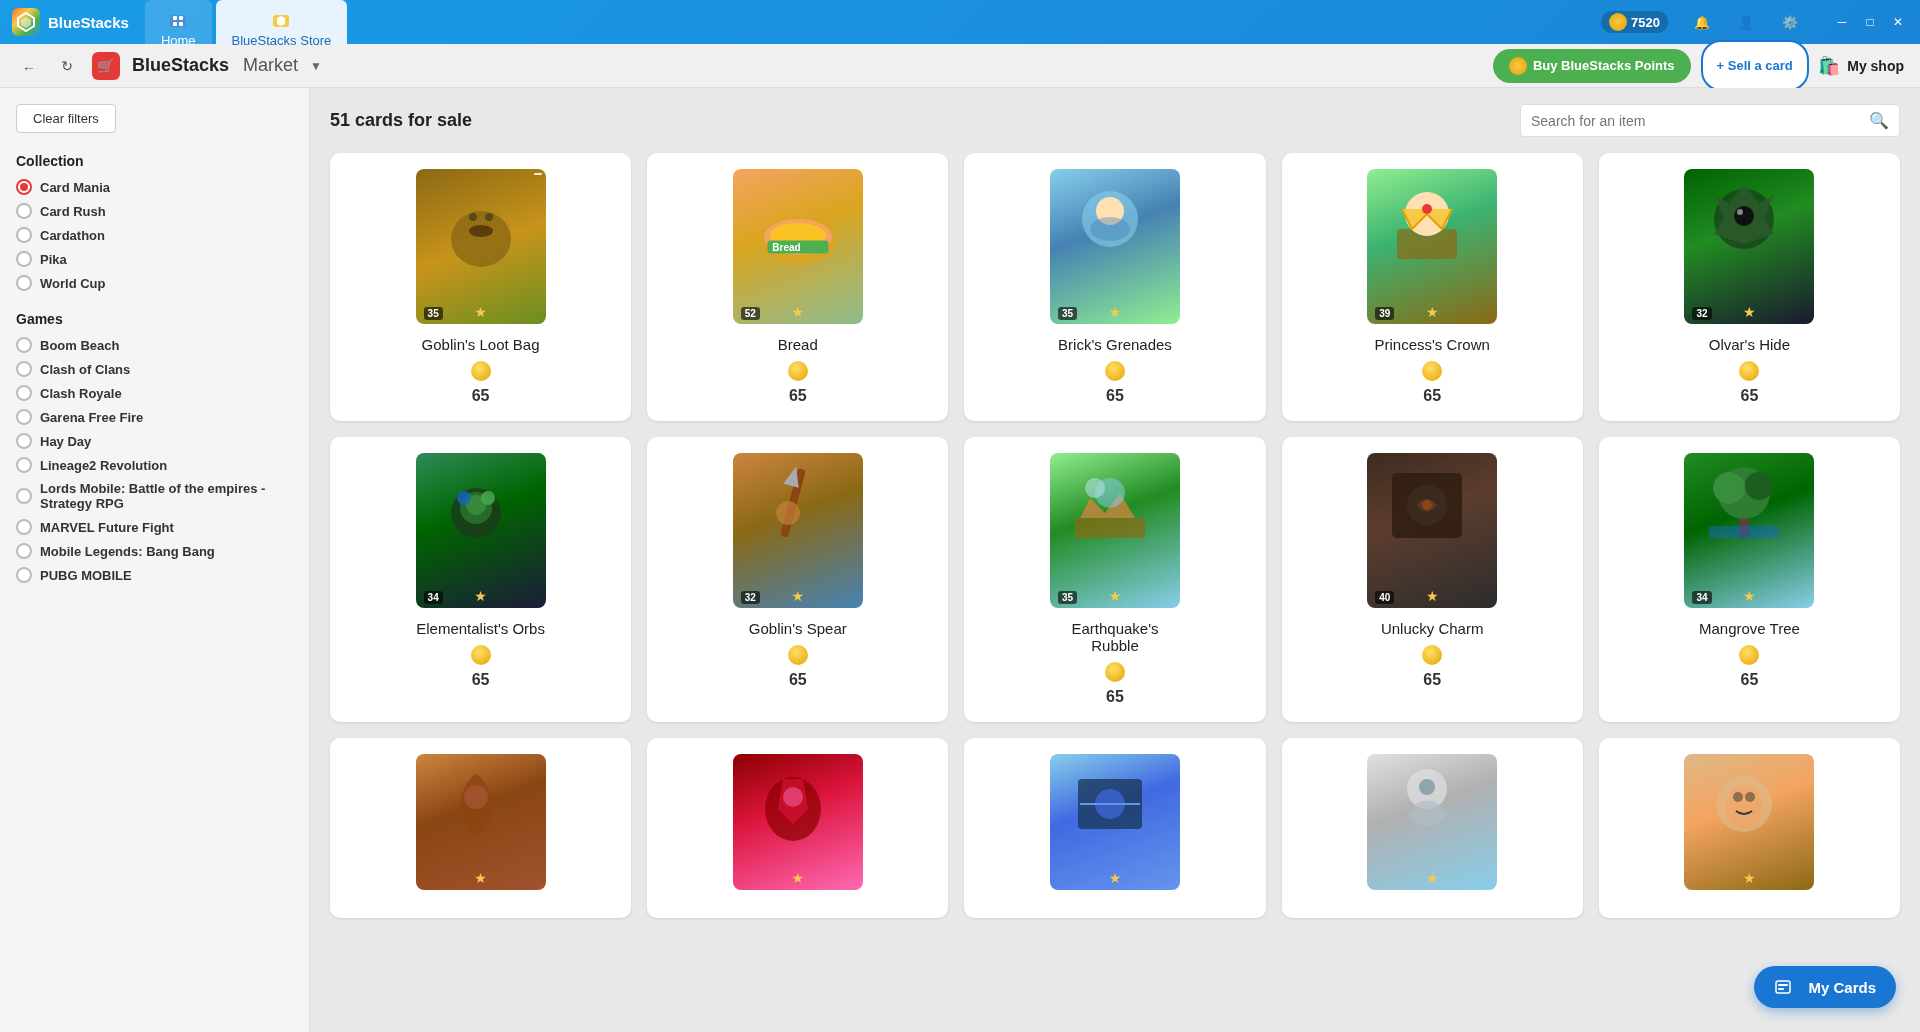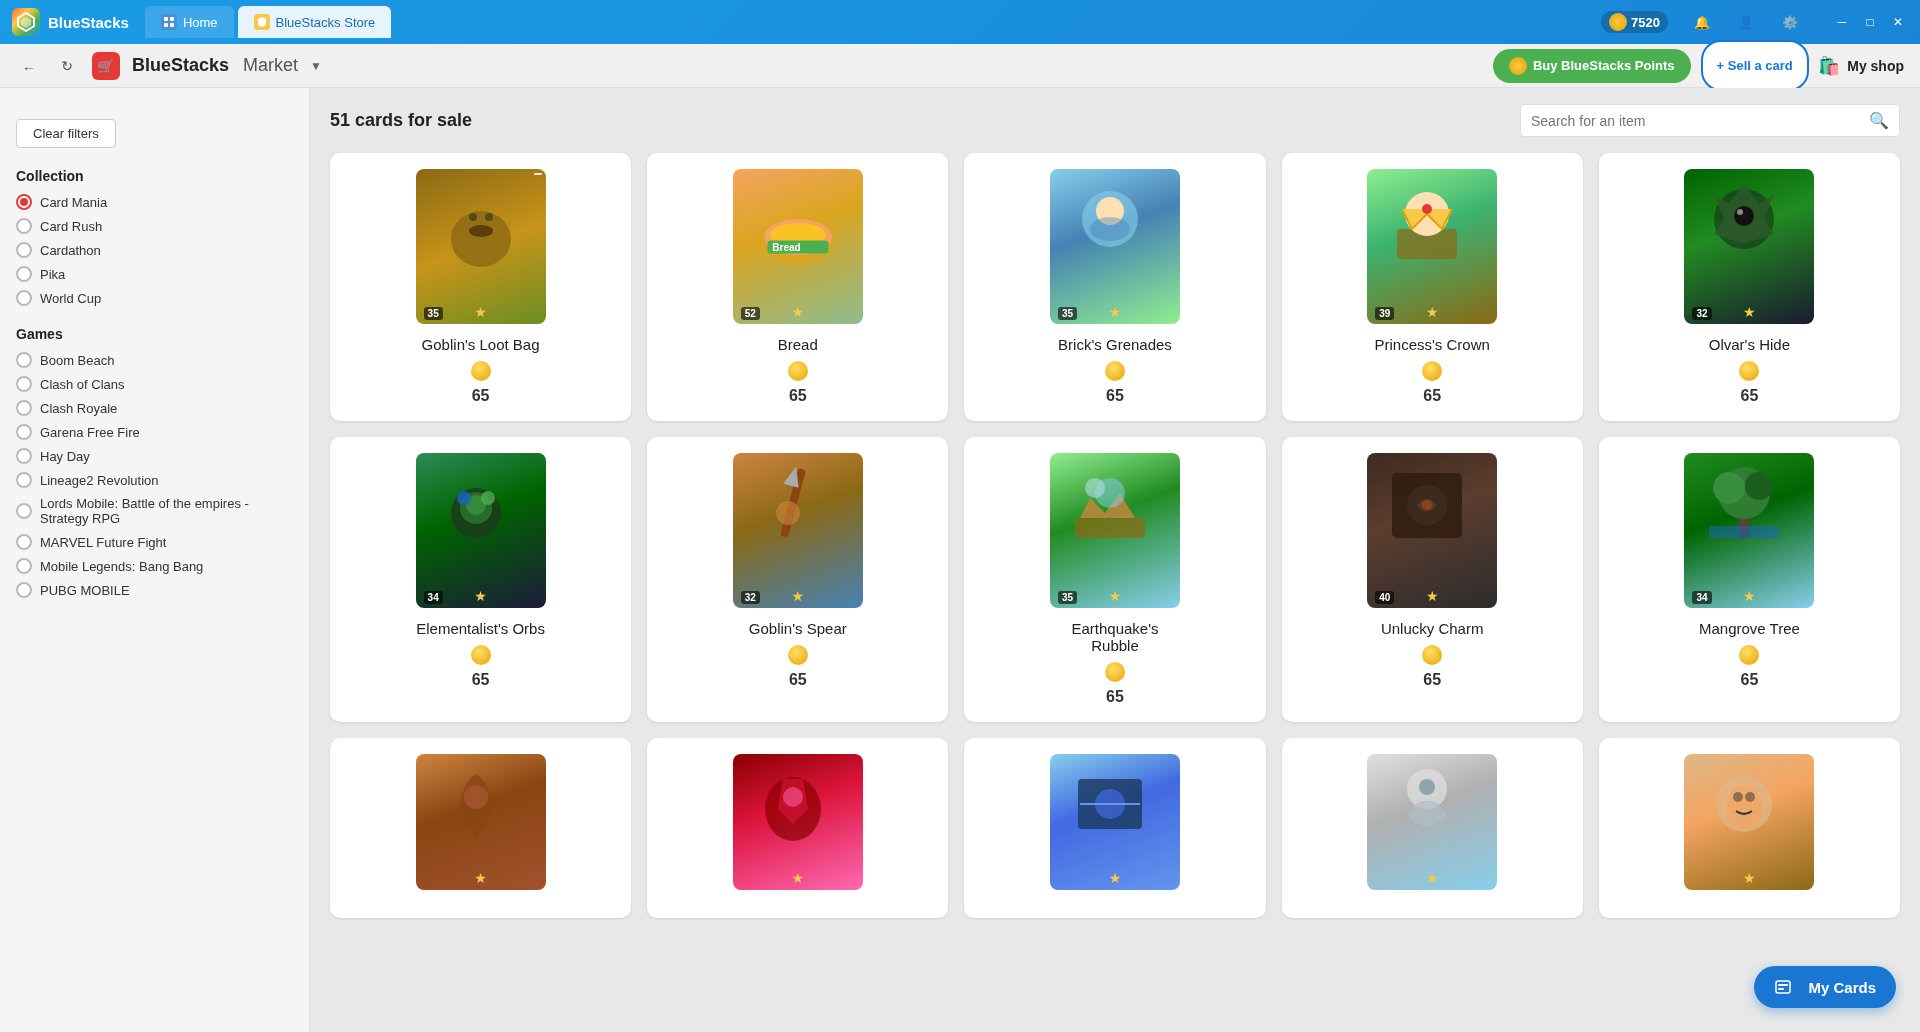--- a/index.html
+++ b/index.html
@@ -17,27 +17,28 @@
     .title-bar-logo {
       width: 28px; height: 28px;
       background: linear-gradient(135deg, #ff6b35, #f7c948, #4caf50, #2196f3);
       border-radius: 6px;
       display: flex; align-items: center; justify-content: center;
       font-size: 14px; font-weight: bold; color: white;
     }
     .title-bar-brand { color: white; font-size: 15px; font-weight: 600; }
     .tabs-area { display: flex; gap: 4px; margin-left: 8px; }
     .tab {
-      height: 32px;
+      height: 44px;
       padding: 15px 16px;
       border-radius: 6px 6px 0 0;
       display: flex; align-items: center; gap: 6px;
       font-size: 13px; cursor: pointer;
       background: rgba(255,255,255,0.15);
       color: white;
+      flex-direction: column;
     }
     .tab.active {
       background: #e8f4fd;
       color: #1a6db5;
     }
     .tab-icon { width: 16px; height: 16px; border-radius: 3px; }
     .title-bar-right {
       margin-left: auto;
       display: flex; align-items: center; gap: 24px;
     }
@@ -97,27 +98,26 @@
       border-right: 1px solid #ddd;
       padding: 16px;
       overflow-y: auto;
       flex-shrink: 0;
     }
     .clear-filters-btn {
       border: 1px solid #ccc; background: white;
       border-radius: 4px; padding: 6px 16px;
       font-size: 13px; cursor: pointer; color: #333;
       margin-bottom: 20px;
-      margin-top: 15px;
     }
     .filter-section { margin-bottom: 20px; }
     .filter-heading { font-size: 14px; font-weight: 700; color: #222; margin-bottom: 10px; }
     .radio-item {
       display: flex; align-items: center; gap: 8px;
-      margin-bottom: 8px; cursor: pointer; font-size: 13px; color: #333;
+      margin-bottom: 8px; cursor: pointer; font-size: 13px; color: #333; font-weight: bold;
     }
     .radio-circle {
       width: 16px; height: 16px; border-radius: 50%;
       border: 2px solid #bbb; background: white;
       display: flex; align-items: center; justify-content: center;
       flex-shrink: 0;
     }
     .radio-circle.selected { border-color: #e53935; }
     .radio-circle.selected::after {
       content: '';

